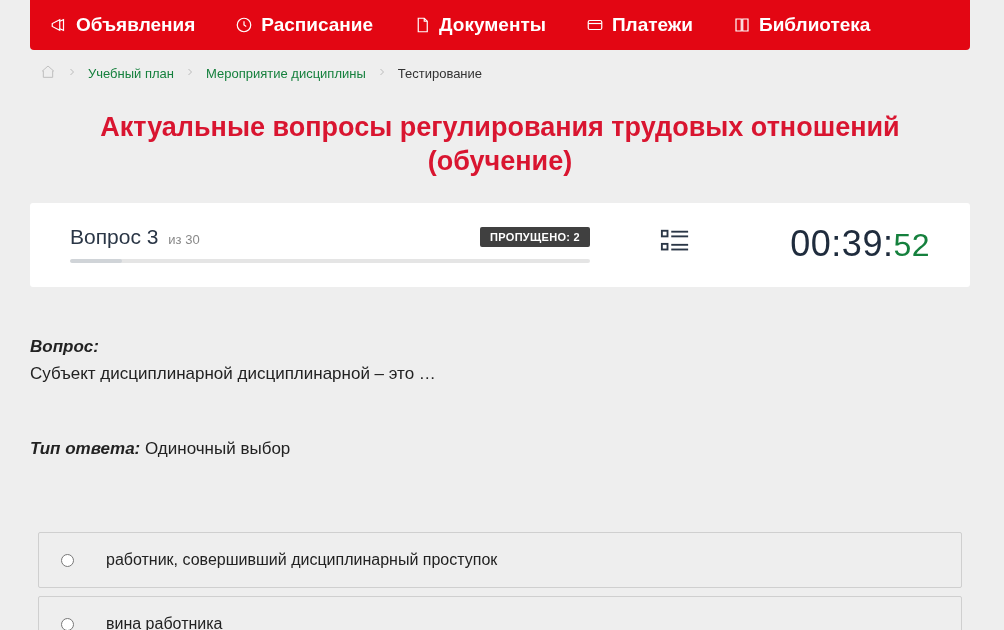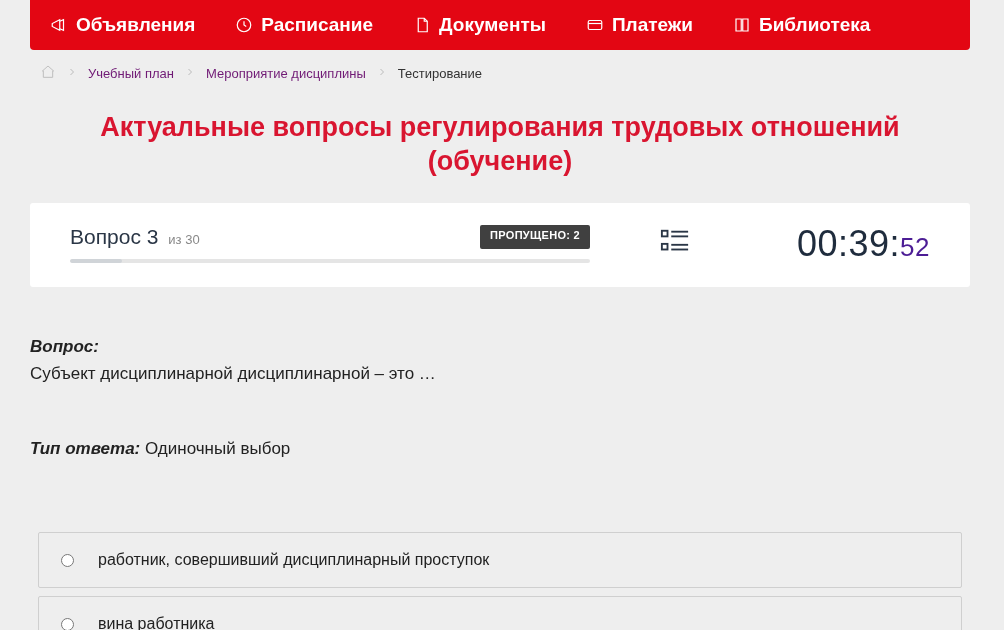--- a/index.html
+++ b/index.html
@@ -52,21 +52,21 @@
 
   
   .breadcrumb {
     display: flex;
     align-items: center;
     gap: 10px;
     padding: 14px 10px 10px 10px;
     color: #888;
     font-size: 13px;
   }
-  .breadcrumb .crumb { cursor: pointer; color: #701a75; }
+  .breadcrumb .crumb { cursor: pointer; color: #15803d; }
   .breadcrumb .crumb.current { color: #333; cursor: default; }
   .breadcrumb .sep svg { stroke: #bbb; }
   .breadcrumb .home-icon svg { stroke: #bbb; fill:none; stroke-width:1.4;}
 
   
   .page-title {
     text-align: center;
     color: #d91530;
     font-weight: 700;
     font-size: 27px;
@@ -79,20 +79,21 @@
     background: #fff;
     border-radius: 3px;
     display: flex;
     align-items: center;
     padding: 20px 40px 22px 40px;
     gap: 30px;
   }
   .status-left { flex: 0 0 520px; }
   .status-left .row1 {
     display: flex;
+    align-items: center;
     justify-content: space-between;
     margin-bottom: 10px;
   }
   .status-left .q-label {
     color: #2a3646;
     font-size: 21px;
     font-weight: 400;
   }
   .status-left .q-label .of {
     font-size: 13px;
@@ -133,22 +134,22 @@
     flex: 1;
     text-align: right;
   }
   .timer {
     color: #1f2c3d;
     font-size: 36px;
     font-weight: 400;
     letter-spacing: 0.5px;
   }
   .timer .sec {
-    color: #4c1d95;
-    font-size: 26px;
+    color: #15803d;
+    font-size: 32px;
   }
 
   
   .question-block {
     margin-top: 46px;
     font-size: 17px;
     line-height: 1.6;
     color: #222;
   }
   .question-block .label {
@@ -162,21 +163,21 @@
     margin-top: 70px;
     padding: 0 8px;
   }
   .option {
     border: 1px solid #cfcfcf;
     border-radius: 2px;
     padding: 18px 22px;
     margin-bottom: 8px;
     display: flex;
     align-items: center;
-    gap: 24px;
+    gap: 32px;
     background: transparent;
     cursor: pointer;
   }
   .option input[type=radio] {
     width: 13px; height: 13px;
   }
   .option .opt-text {
     font-size: 16px;
     color: #222;
   }

